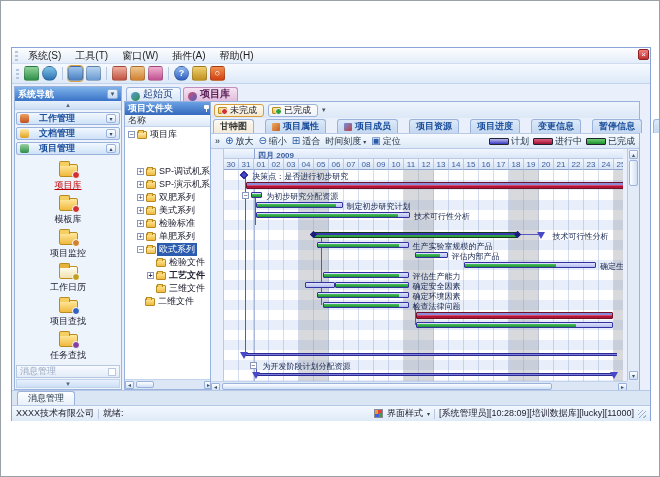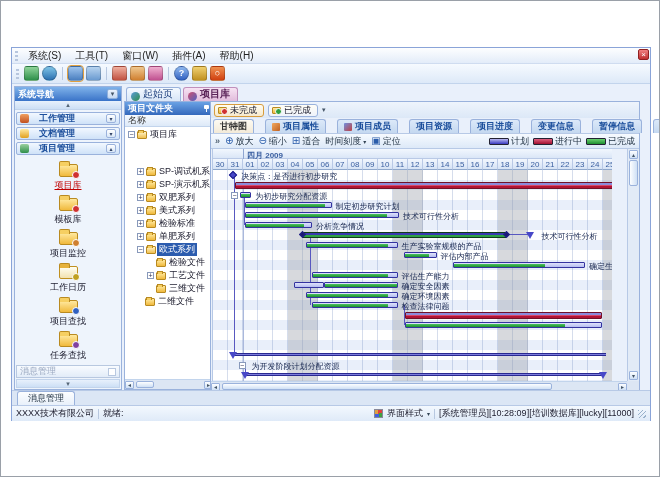--- a/index.html
+++ b/index.html
@@ -76,21 +76,21 @@
   .gtico{width:8px;height:8px;border-radius:1px;flex:none;}
   .gtoolbar{position:absolute;left:0;top:31px;width:428px;height:16px;display:flex;align-items:center;gap:5px;padding:0 4px;background:linear-gradient(#f6faff,#dde9f8);border-top:1px solid #b7c9e6;border-bottom:1px solid #b7c9e6;font-size:9px;color:#234;}
   .govf{color:#567;font-weight:bold;}
   .gtbtn{display:flex;align-items:center;gap:2px;white-space:nowrap;}
   .gtbtn .gl{color:#2a5caa;font-size:10px;line-height:10px;}
   .ddchev{font-size:6px;color:#345;}
   .legend{margin-left:auto;display:flex;align-items:center;gap:4px;}
   .lg{display:flex;align-items:center;gap:2px;white-space:nowrap;}
   .lgbar{width:20px;height:7px;border:1px solid #223;border-radius:1px;}
   
-  .chart{position:absolute;left:1px;top:47px;width:400px;height:232px;background:#fff;overflow:hidden;border-left:1px solid #b7c9e6;}
+  .chart{position:absolute;left:12px;top:47px;width:400px;height:232px;background:#fff;overflow:hidden;border-left:1px solid #b7c9e6;}
   .mrow{position:absolute;left:0;top:0;width:100%;height:10px;background:linear-gradient(#f2f7fe,#dae6f7);border-bottom:1px solid #b9c9e6;}
   .mlabel{position:absolute;left:34px;top:1px;font-size:8px;font-weight:bold;color:#3a5fa0;white-space:nowrap;}
   .mtick{position:absolute;top:0;width:1px;height:10px;background:#8fa6d2;}
   .drow{position:absolute;left:0;top:10px;height:11px;display:flex;}
   .dcell{width:15px;height:11px;flex:none;border-right:1px solid #b9c9e6;border-bottom:1px solid #8fa8cc;background:linear-gradient(#f2f7fe,#d6e3f5);font-size:8px;color:#3a5fa0;text-align:center;line-height:11px;}
   .cbody{position:absolute;left:0;top:21px;width:100%;height:211px;background:repeating-linear-gradient(180deg,#ffffff 0 10px,#e9effa 10px 20px);}
   .vg{position:absolute;inset:0;background:repeating-linear-gradient(90deg,transparent 0 14px,rgba(90,120,180,0.25) 14px 15px);z-index:0;}
   .wk{position:absolute;top:0;bottom:0;width:15px;background:rgba(150,155,165,0.38);z-index:1;}
   .mline{position:absolute;top:0;bottom:0;width:1px;background:#aab8dc;z-index:1;}
   .conn{position:absolute;width:1px;background:#5858c0;z-index:2;}
@@ -277,21 +277,21 @@
           <div class="trow sel" style="padding-left: 12px;">
             <span class="tbox">−</span>
             <span class="tfold" style="background: linear-gradient(rgb(255, 243, 200), rgb(240, 192, 80));"></span>
             <span class="tlabel">欧式系列</span>
           </div>
           <div class="trow" style="padding-left: 21px;">
             <span style="width: 9px; flex: 0 0 auto;"></span>
             <span class="tfold"></span>
             <span class="tlabel">检验文件</span>
           </div>
-          <div class="trow" style="padding-left: 22px;">
+          <div class="trow" style="padding-left: 22px; font-weight: bold;">
             <span class="tbox">+</span>
             <span class="tfold"></span>
             <span class="tlabel">工艺文件</span>
           </div>
           <div class="trow" style="padding-left: 21px;">
             <span style="width: 9px; flex: 0 0 auto;"></span>
             <span class="tfold"></span>
             <span class="tlabel">三维文件</span>
           </div>
           <div class="trow" style="padding-left: 10px;">
@@ -455,26 +455,20 @@
                 <div class="tprog" style="width: 93%;"></div>
               </div>
               <span class="glabel" style="left: 122.5px;">制定初步研究计划</span>
             </div>
             <div class="grow" style="top: 40px;">
               <div class="tbar" style="left: 31.5px; width: 154.5px;">
                 <div class="tprog" style="width: 93%;"></div>
               </div>
               <span class="glabel" style="left: 190px;">技术可行性分析</span>
             </div>
-            <div class="grow" style="top: 50px;">
-              <div class="tbar" style="left: 31.5px; width: 67.5px;">
-                <div class="tprog" style="width: 90%;"></div>
-              </div>
-              <span class="glabel" style="left: 103px;">分析竞争情况</span>
-            </div>
             <div class="grow" style="top: 60px;">
               <div class="sumgrn" style="left: 88.5px; width: 204px;"></div>
               <span class="dia dk" style="left: 86.5px;"></span>
               <span class="dia dk" style="left: 290.5px;"></span>
               <div class="thin" style="left: 292.5px; width: 24px;"></div>
               <span class="tri" style="left: 312.5px;"></span>
               <span class="glabel" style="left: 328.5px;">技术可行性分析</span>
             </div>
             <div class="grow" style="top: 70px;">
               <div class="tbar" style="left: 93px; width: 91.5px;">

